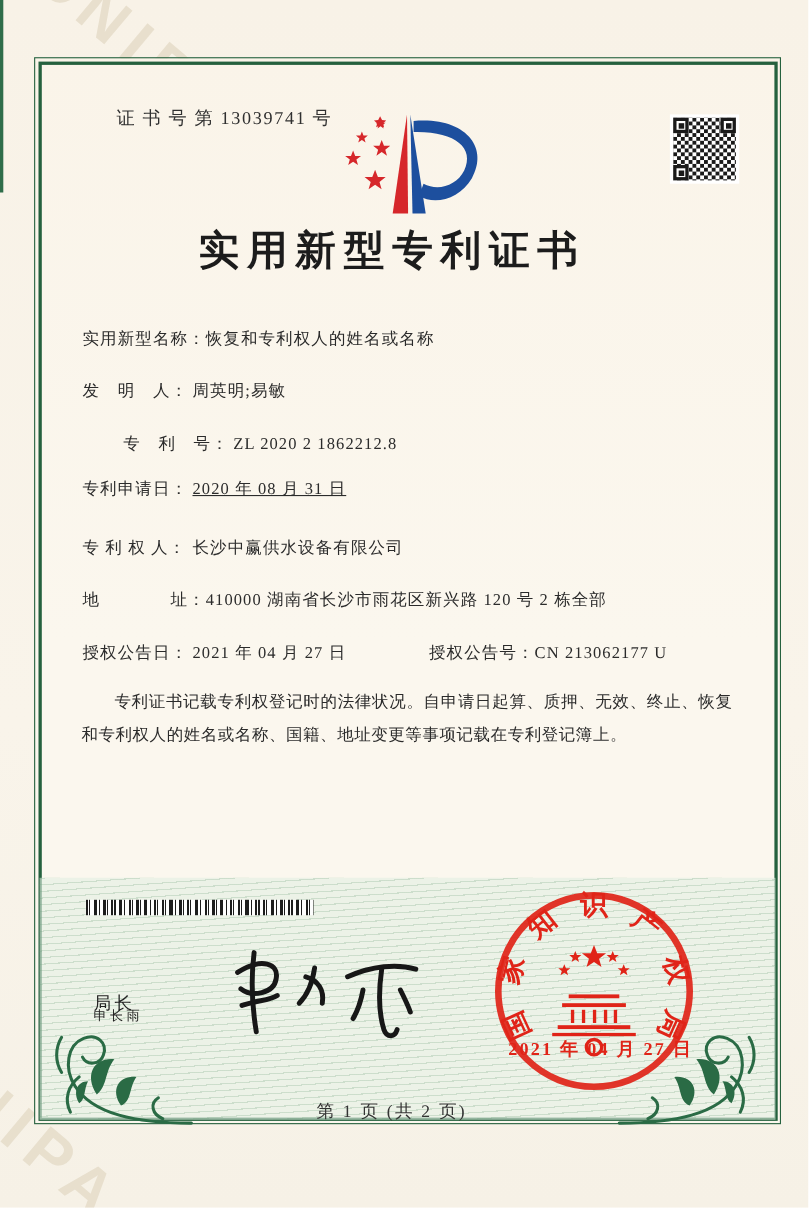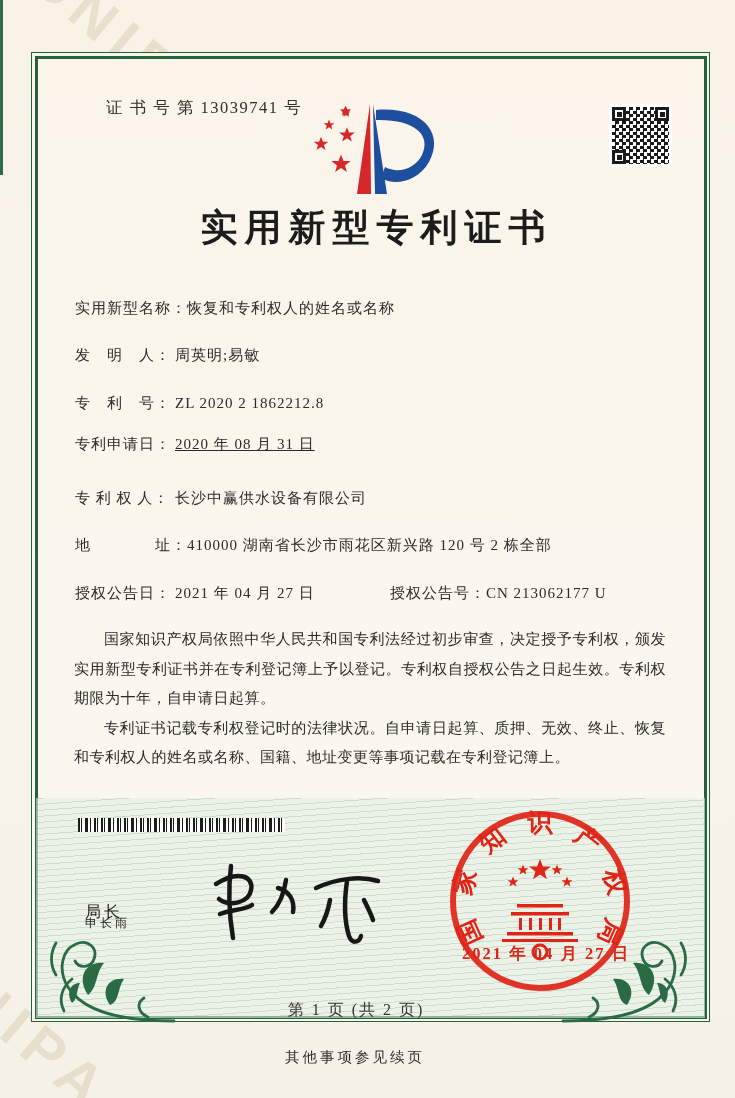--- a/index.html
+++ b/index.html
@@ -40,27 +40,27 @@
   .qr{position:absolute; left:609px; top:104px; width:63px; height:63px; background:#fff; padding:0; box-sizing:border-box;}
   .qr-inner{
     position:absolute; inset:3px;
     background:repeating-conic-gradient(#1a1a1a 0% 25%, #ffffff 0% 50%);
     background-size:7px 7px;
   }
   .finder{position:absolute; width:8px; height:8px; border:3px solid #1a1a1a; background:#fff;}
   .finder::after{content:""; position:absolute; inset:1.5px; background:#1a1a1a;}
   .f-tl{left:3px; top:3px;} .f-tr{right:3px; top:3px;} .f-bl{left:3px; bottom:3px;}
   .title{
-    position:absolute; left:37px; width:679px; top:203px; text-align:center;
+    position:absolute; left:17px; width:679px; top:203px; text-align:center;
     font-size:37px; font-weight:bold; letter-spacing:7px; color:#1c1c1c;
   }
   
   .fields{position:absolute; left:75px; top:299px; width:600px; font-size:15px; color:#2b2b2b;}
   .frow{position:absolute; left:0; white-space:nowrap;}
-  .r0{top:0px;} .r1{top:47px;} .r2{top:95px;} .r3{top:136px;text-decoration:underline;} .r4{top:190px;} .r5{top:237px;} .r6{top:285px;}
+  .r0{top:0px;} .r1{top:47px;} .r2{top:95px;margin-left:37px;} .r3{top:136px;text-decoration:underline;} .r4{top:190px;} .r5{top:237px;} .r6{top:285px;}
   .flabel{display:inline-block; min-width:100px; letter-spacing:1px;}
   .fvalue{letter-spacing:1px;}
   .grant-pair{position:absolute; left:315px; top:0; white-space:nowrap;}
   
   .paras{position:absolute; left:74px; top:625px; width:592px; font-size:15px; line-height:29.5px; text-align:justify; color:#2b2b2b;}
   .paras p{margin:0; text-indent:2em; letter-spacing:.5px;}
   
   .barcode{
     position:absolute; left:78px; top:818px; width:207px; height:14px;
     background:repeating-linear-gradient(90deg,
@@ -146,21 +146,20 @@
     </div>
     <div class="frow r6">
       <span class="flabel">授权公告日：</span><span class="fvalue">2021 年 04 月 27 日</span>
       <span class="grant-pair">
         <span class="flabel" style="min-width:0;">授权公告号：</span><span class="fvalue">CN 213062177 U</span>
       </span>
     </div>
   </div>
 
   <div class="paras">
-    <p>国家知识产权局依照中华人民共和国专利法经过初步审查，决定授予专利权，颁发实用新型专利证书并在专利登记簿上予以登记。专利权自授权公告之日起生效。专利权期限为十年，自申请日起算。</p>
     <p>专利证书记载专利权登记时的法律状况。自申请日起算、质押、无效、终止、恢复和专利权人的姓名或名称、国籍、地址变更等事项记载在专利登记簿上。</p>
   </div>
 
   <div class="barcode"></div>
 
   <div class="signer-title">局长</div>
   <div class="signer-name">申长雨</div>
 
   <svg class="signature" viewBox="0 0 205 100">
     <g fill="none" stroke="#171717" stroke-width="4.5" stroke-linecap="round">
@@ -225,15 +224,14 @@
       <path d="M46 46 C 36 54 32 66 38 78"></path>
       <path d="M30 10 C 24 20 24 32 30 42"></path>
     </g>
     <g fill="#2a6b45">
       <path d="M62 62 C 50 44 60 28 78 30 C 69 41 72 54 62 62 Z"></path>
       <path d="M84 72 C 74 58 82 44 98 46 C 91 56 94 68 84 72 Z"></path>
       <path d="M46 70 C 40 60 44 50 54 50 C 50 58 52 66 46 70 Z"></path>
     </g>
   </svg>
 
-  <div class="footer-note">其他事项参见续页</div>
 
 </div>
 
 </body></html>

